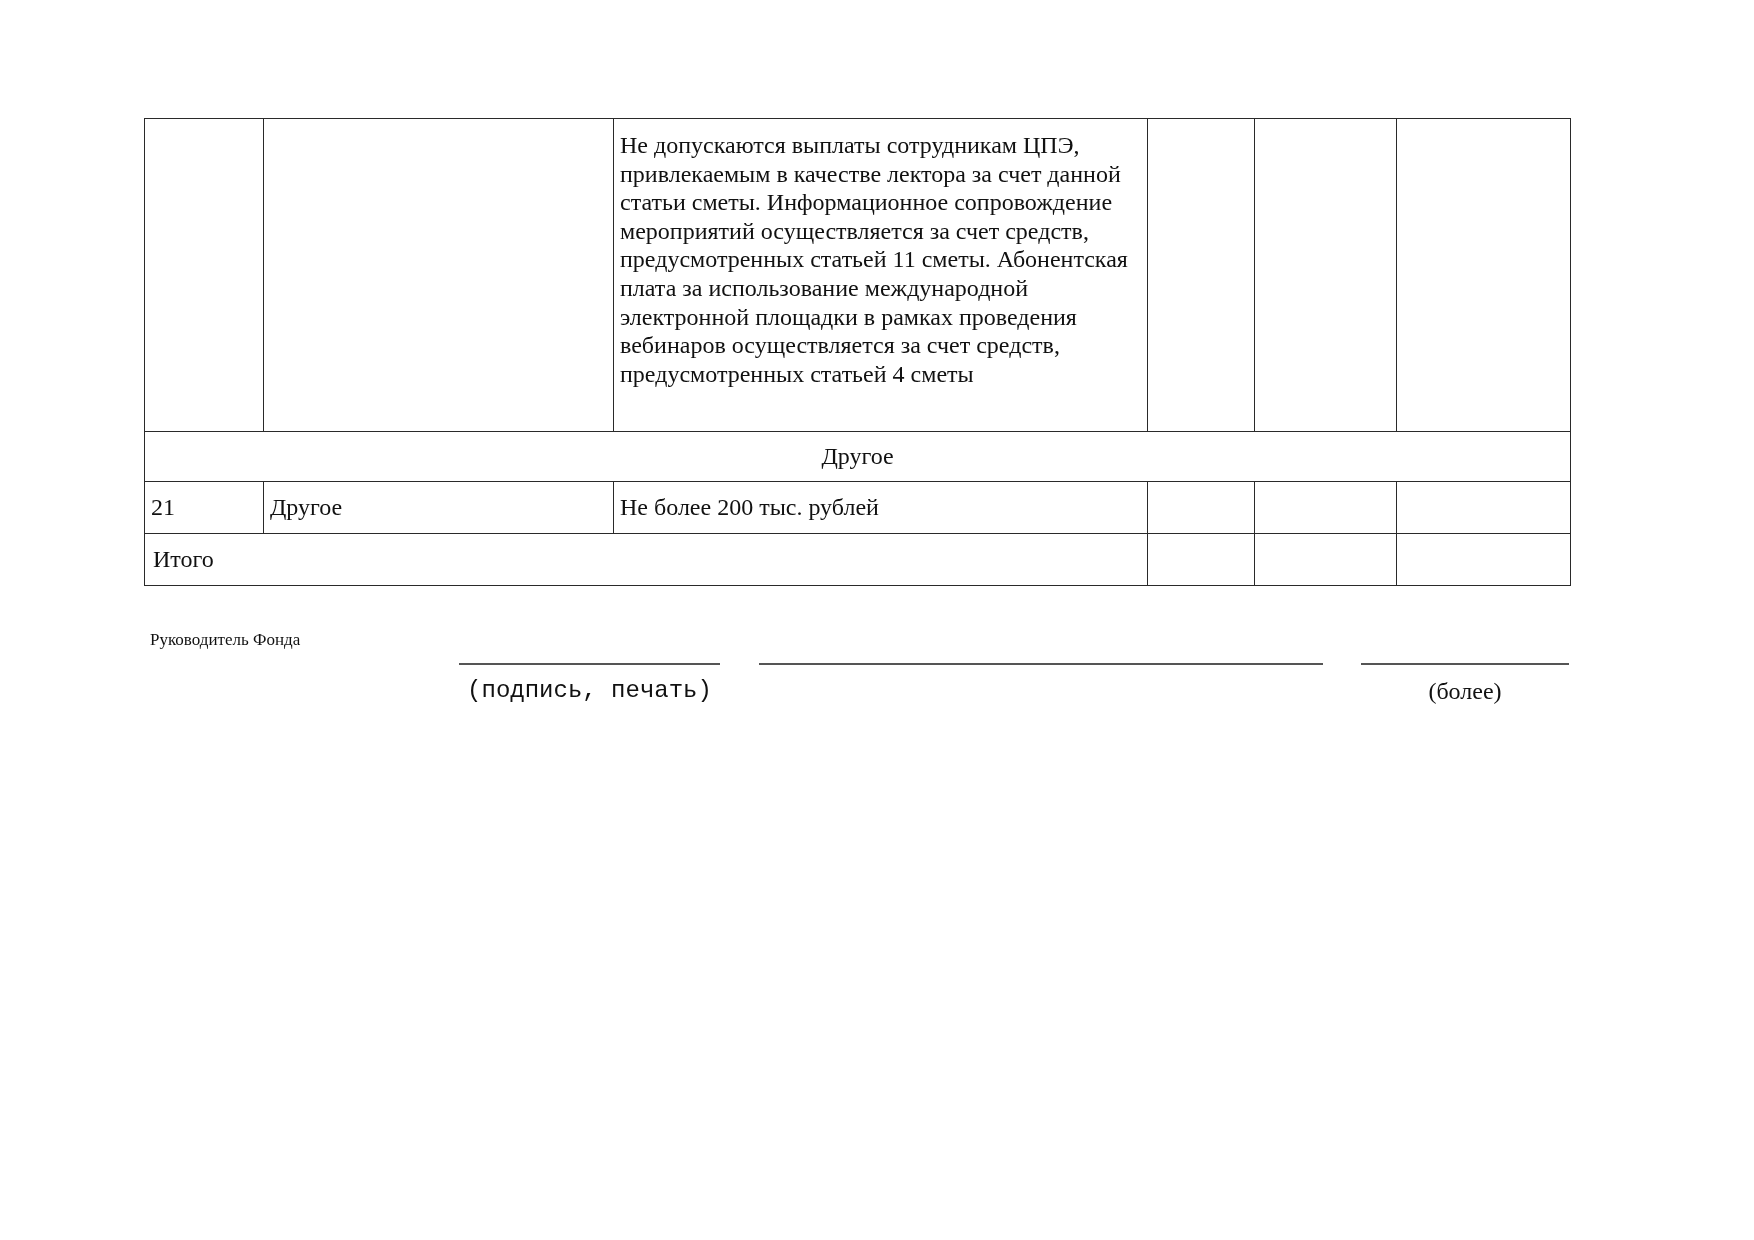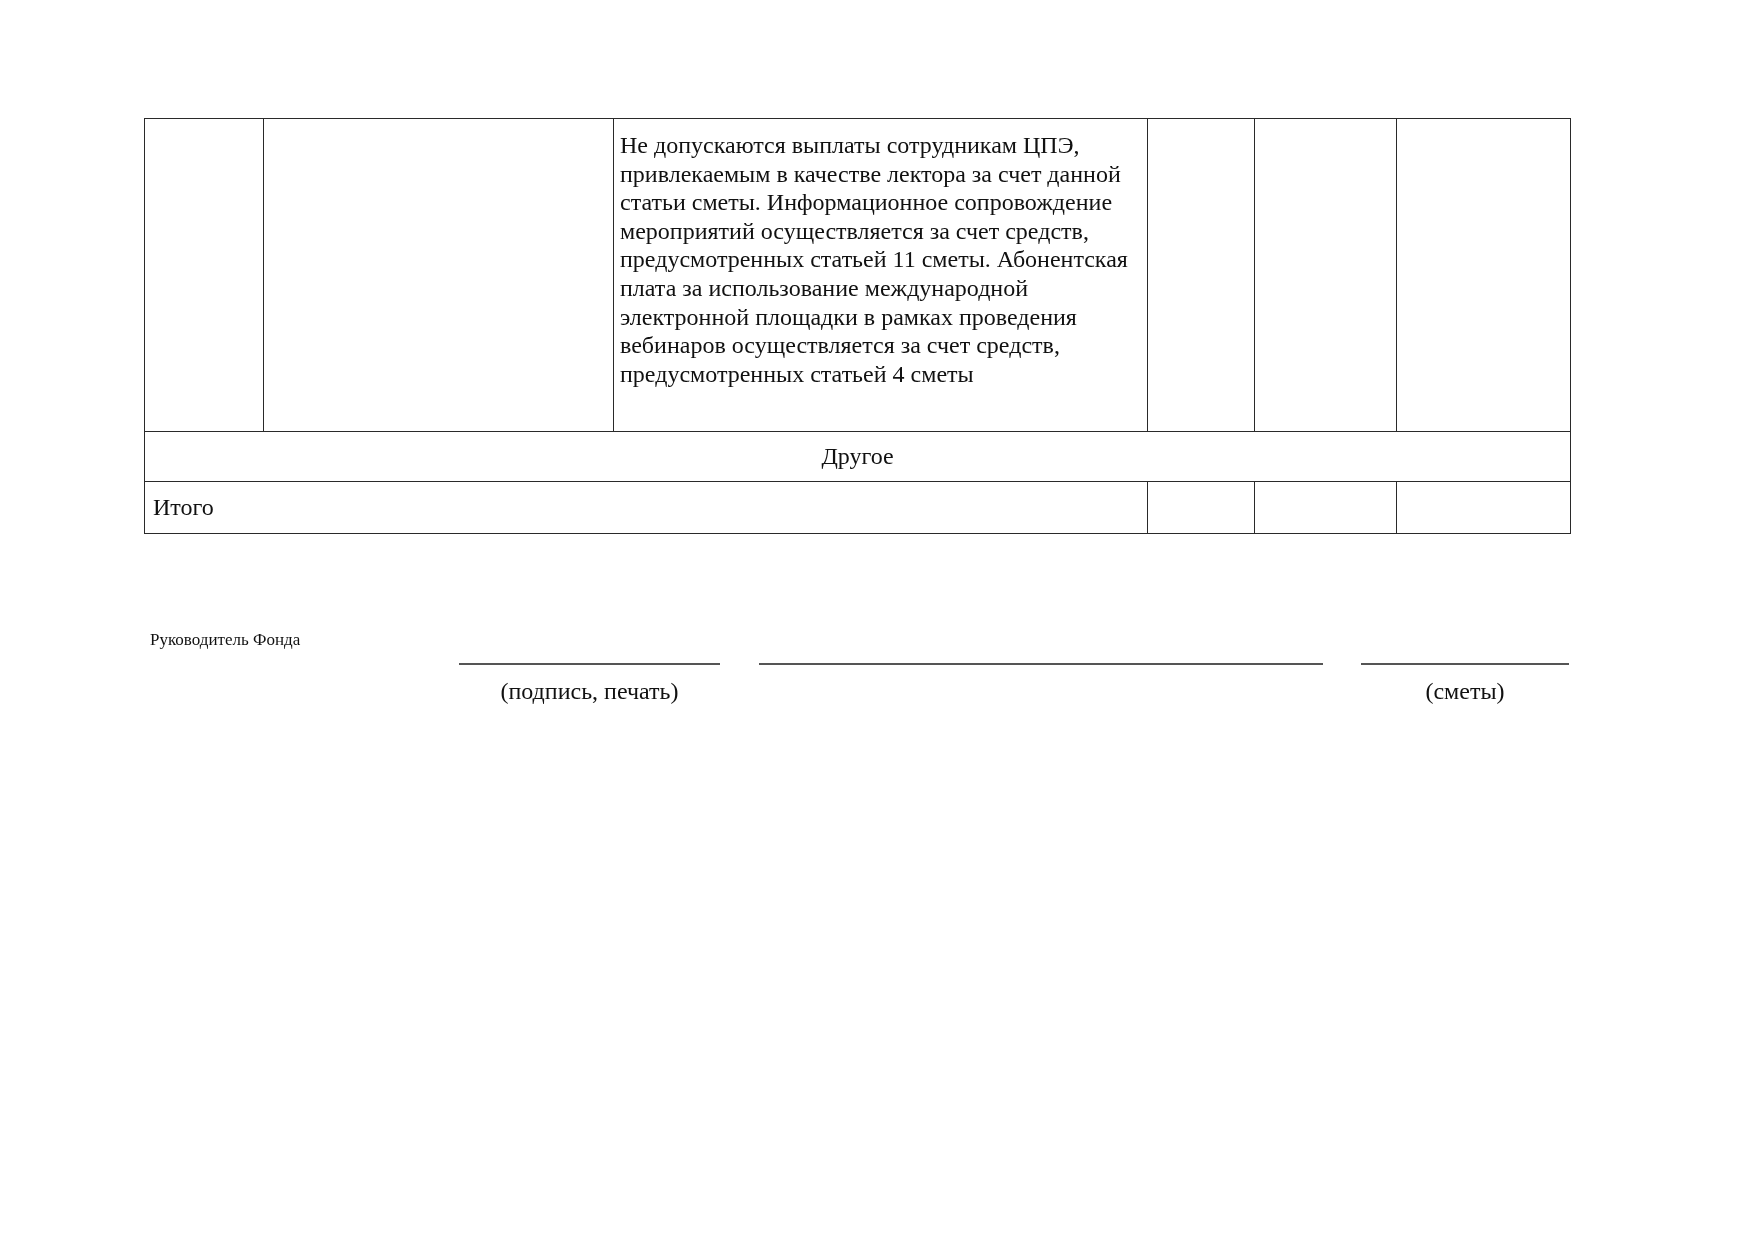--- a/index.html
+++ b/index.html
@@ -110,34 +110,42 @@
         <td></td>
         <td></td>
         <td class="notes">Не допускаются выплаты сотрудникам ЦПЭ, привлекаемым в качестве лектора за счет данной статьи сметы. Информационное сопровождение мероприятий осуществляется за счет средств, предусмотренных статьей 11 сметы. Абонентская плата за использование международной электронной площадки в рамках проведения вебинаров осуществляется за счет средств, предусмотренных статьей 4 сметы</td>
         <td></td>
         <td></td>
         <td></td>
       </tr>
       <tr class="row-section">
         <td colspan="6">Другое</td>
       </tr>
+      <tr class="row-item">
+        <td>21</td>
+        <td>Другое</td>
+        <td>Не более 200 тыс. рублей</td>
+        <td></td>
+        <td></td>
+        <td></td>
+      </tr>
       <tr class="row-total">
         <td colspan="3">Итого</td>
         <td></td>
         <td></td>
         <td></td>
       </tr>
     </tbody>
   </table>
 
   <div class="signature-block">
     <div class="sig-title">Руководитель Фонда</div>
 
     <div class="sig-line" style="left:459px; width:261px;"></div>
-    <div class="sig-caption" style="left:459px; width:261px;">(подпись, печать)</div>
+    <div class="sig-caption" style="left:459px; width:261px;font-family:Liberation Mono, monospace;">(подпись, печать)</div>
 
     <div class="sig-line" style="left:759px; width:564px;"></div>
 
     <div class="sig-line" style="left:1361px; width:208px;"></div>
-    <div class="sig-caption" style="left:1361px; width:208px;">(сметы)</div>
+    <div class="sig-caption" style="left:1361px; width:208px;">(более)</div>
   </div>
 
 </div>
 
 </body></html>

